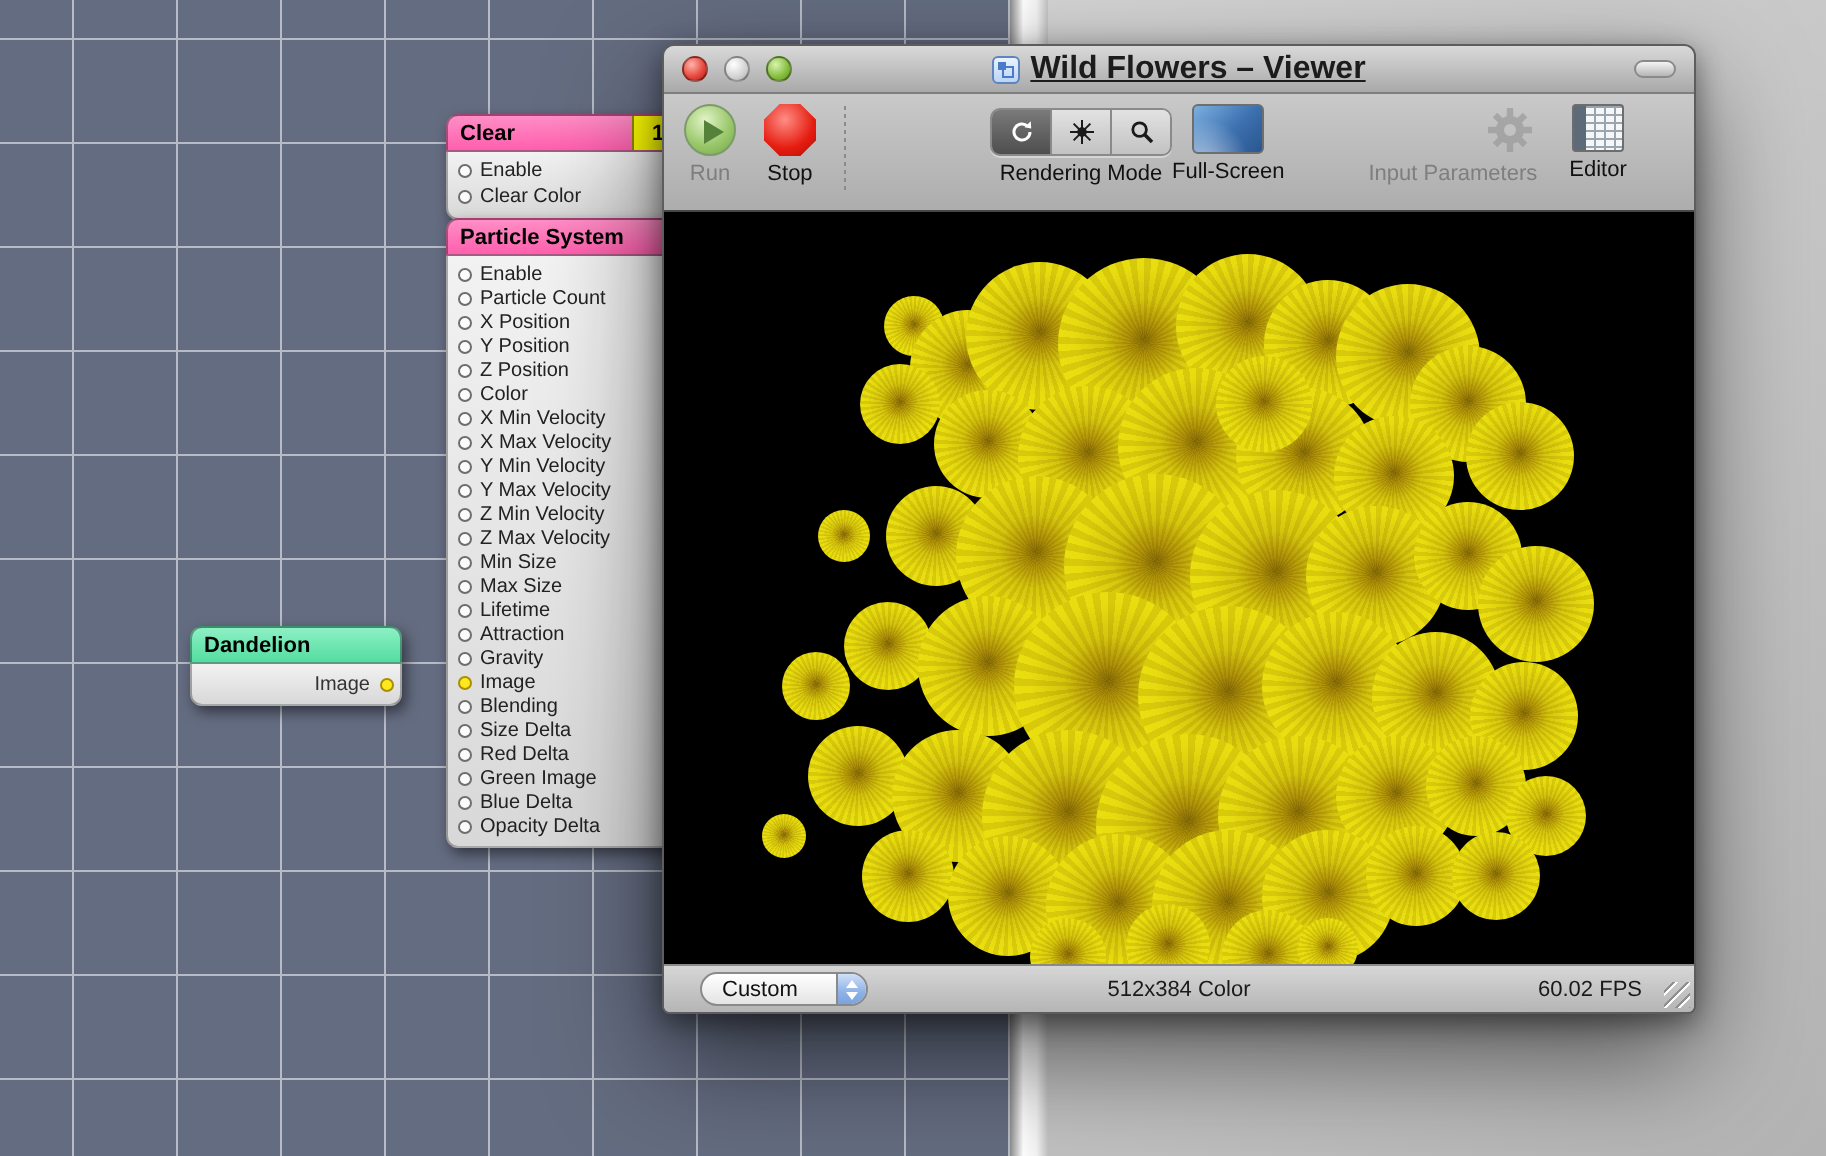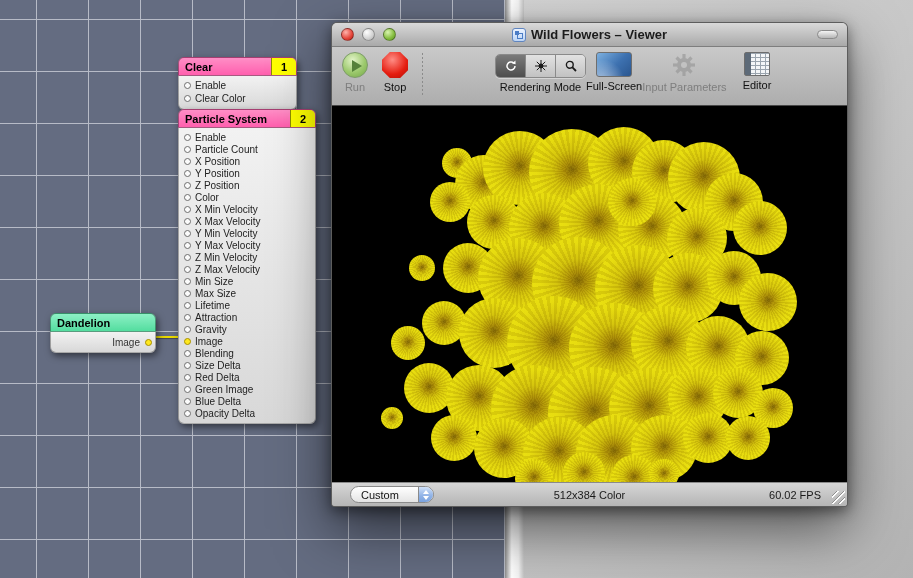--- a/index.html
+++ b/index.html
@@ -9,21 +9,21 @@
   .grid-bg{position:absolute;left:0;top:0;width:505px;height:578px;
     background-color:#646c81;
     background-image:linear-gradient(#b7bbc7 1px,transparent 1px),linear-gradient(90deg,#b7bbc7 1px,transparent 1px);
     background-size:52px 52px;background-position:36px 19px;}
   .edge-strip{position:absolute;left:505px;top:0;width:19px;height:578px;
     background:linear-gradient(90deg,#8d8d8d 0%,#ffffff 35%,#f4f4f4 70%,#c2c2c2 100%);}
   .right-bg{position:absolute;left:524px;top:0;width:389px;height:578px;
     background:linear-gradient(135deg,#d4d4d4 0%,#c7c7c7 45%,#b3b3b3 100%);}
 
   
-  .node{position:absolute;border-radius:6px;box-shadow:2px 3px 7px rgba(0,0,0,.5);z-index:2;font-size:10px;}
+  .node{position:absolute;border-radius:6px;box-shadow:2px 3px 7px rgba(0,0,0,.5);z-index:2;font-size:10px;margin-left:45px;}
   .node-header{display:flex;align-items:stretch;height:17px;border-radius:6px 6px 0 0;overflow:hidden;
     border:1px solid rgba(0,0,0,.35);border-bottom:1px solid rgba(0,0,0,.35);}
   .node-header .title{flex:1;display:flex;align-items:center;padding-left:6px;font-weight:bold;font-size:11px;color:#000;}
   .hdr-pink{background:linear-gradient(#ff8ec6,#ff5fae);}
   .hdr-green{background:linear-gradient(#8df0c5,#53dd9f);}
   .node-badge{width:24px;display:flex;align-items:center;justify-content:center;background:#ffff00;
     border-left:1px solid rgba(0,0,0,.45);font-weight:bold;font-size:11px;color:#000;}
   .node-body{background:linear-gradient(#f2f2f2,#d8d8d8);border:1px solid rgba(0,0,0,.3);border-top:none;
     border-radius:0 0 6px 6px;padding:3px 0 4px 0;}
   .port-row{display:flex;align-items:center;height:12px;padding-left:5px;color:#222;}
@@ -42,21 +42,21 @@
     box-shadow:0 22px 55px rgba(0,0,0,.55),0 4px 14px rgba(0,0,0,.45);
     display:flex;flex-direction:column;overflow:hidden;background:#bbb;}
   .titlebar{height:23px;flex-shrink:0;display:flex;align-items:center;position:relative;
     background:linear-gradient(#d9d9d9,#a9a9a9);border-bottom:1px solid #7e7e7e;}
   .lights{display:flex;gap:8px;margin-left:9px;}
   .light{width:13px;height:13px;border-radius:50%;border:1px solid rgba(0,0,0,.35);box-sizing:border-box;}
   .light.red{background:radial-gradient(circle at 35% 30%,#ffb3ab,#e4453a 60%,#b01f16);}
   .light.gray{background:radial-gradient(circle at 35% 30%,#ffffff,#d2d2d2 60%,#a9a9a9);}
   .light.green{background:radial-gradient(circle at 35% 30%,#d8f4ae,#83bc3d 60%,#5c9423);}
   .title-center{position:absolute;left:0;right:0;display:flex;align-items:center;justify-content:center;gap:5px;
-    font-size:13px;font-weight:bold;color:#1c1c1c;pointer-events:none;}
+    font-size:16px;font-weight:bold;color:#1c1c1c;pointer-events:none;text-decoration:underline;}
   .doc-icon{width:14px;height:14px;border-radius:3px;background:linear-gradient(#eaf2ff,#bcd4f5);
     border:1px solid #5f85c0;box-sizing:border-box;position:relative;}
   .doc-icon::before{content:"";position:absolute;left:2px;top:2px;width:4px;height:4px;background:#4a7cc6;}
   .doc-icon::after{content:"";position:absolute;right:2px;bottom:2px;width:4px;height:4px;border:1px solid #4a7cc6;}
   .pill{position:absolute;right:9px;top:7px;width:21px;height:9px;border-radius:5px;
     background:linear-gradient(#f4f4f4,#b6b6b6);border:1px solid #8a8a8a;box-sizing:border-box;}
 
   .toolbar{height:58px;flex-shrink:0;display:flex;align-items:flex-start;
     background:linear-gradient(#c9c9c9,#adadad);border-bottom:1px solid #474747;}
   .tb-item{display:flex;flex-direction:column;align-items:center;font-size:11px;color:#111;padding-top:5px;}
@@ -301,21 +301,21 @@
               <line x1="8.4" y1="8.4" x2="12" y2="12" stroke="#1a1a1a" stroke-width="1.8"></line>
             </svg>
           </span>
         </div>
         <span class="lbl">Rendering Mode</span>
       </div>
       <div class="tb-item">
         <span class="fs-icon"></span>
         <span class="lbl">Full-Screen</span>
       </div>
-      <div class="tb-item disabled" style="">
+      <div class="tb-item disabled" style="margin-left:42px;align-items:flex-end;">
         <svg width="28" height="26" viewBox="0 0 28 26" class="gear-glyph">
           <g fill="#8f8f8f">
             <circle cx="14" cy="13" r="7"></circle>
             <g stroke="#8f8f8f" stroke-width="3.2">
               <line x1="14" y1="2" x2="14" y2="24"></line>
                 <line x1="3" y1="13" x2="25" y2="13"></line>
               <line x1="6.5" y1="5.5" x2="21.5" y2="20.5"></line>
                 <line x1="21.5" y1="5.5" x2="6.5" y2="20.5"></line>
             </g>
           </g>

